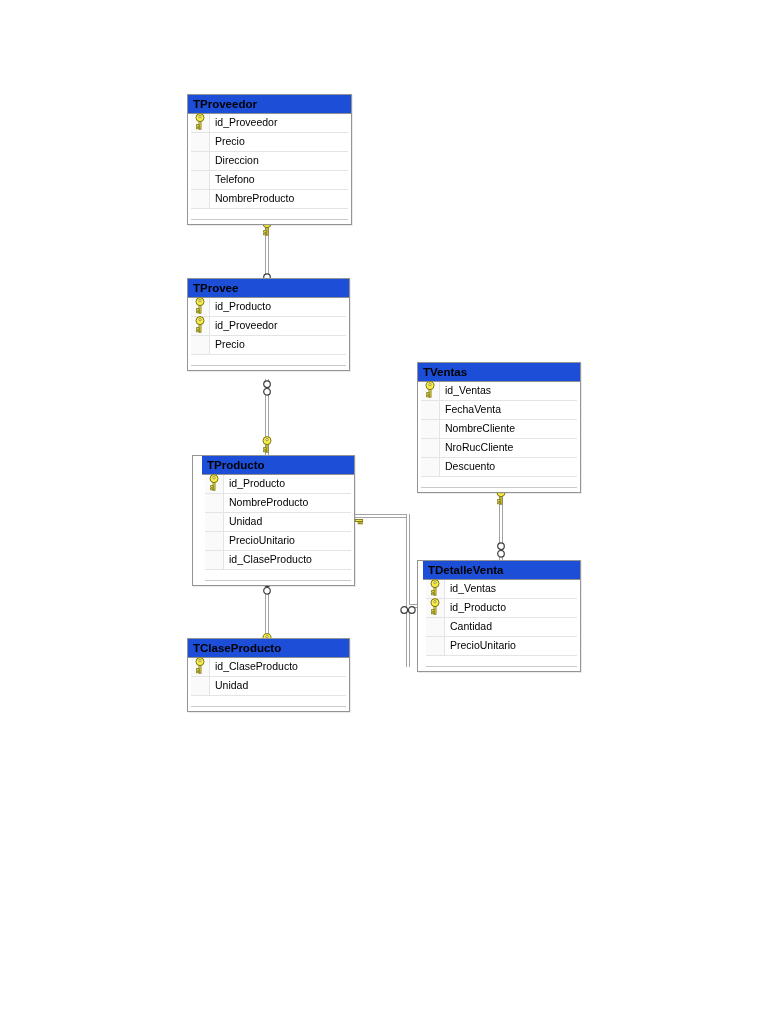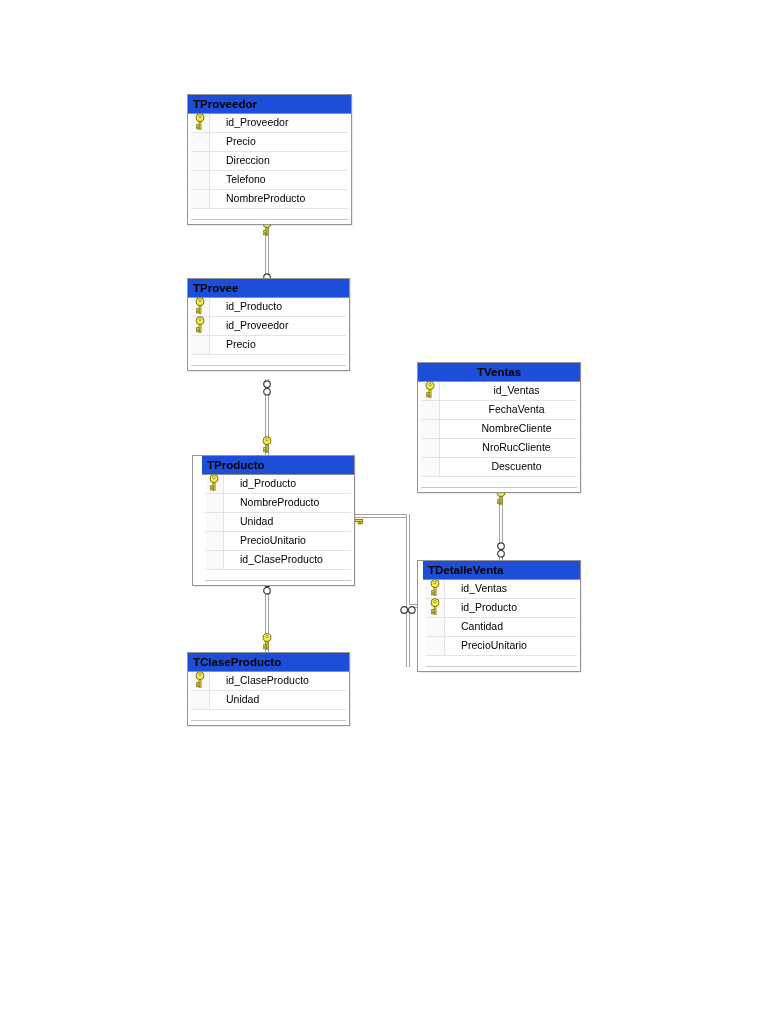--- a/index.html
+++ b/index.html
@@ -22,29 +22,29 @@
     white-space:nowrap;overflow:hidden;
   }
   .row{display:flex;height:18px;border-bottom:1px solid #e4e4e4;background:#fff;}
   .row-empty{height:10px;border-bottom:1px solid #c9c9c9;}
   .cell-icon{
     width:18px;flex:0 0 18px;border-right:1px solid #e4e4e4;
     display:flex;align-items:center;justify-content:center;background:#fbfafa;
   }
   .cell-name{
     flex:1;padding-left:5px;font-size:10.5px;line-height:17px;color:#000;
-    white-space:nowrap;overflow:hidden;margin-left:11px;
+    white-space:nowrap;overflow:hidden;
   }
 
   
   #t-proveedor{left:187px;top:94px;width:165px;}
   #t-provee{left:187px;top:278px;width:163px;}
   #t-producto{left:192px;top:455px;width:163px;padding-left:12px;}
-  #t-claseproducto{left:187px;top:652px;width:163px;}
-  #t-ventas{left:417px;top:362px;width:164px;text-align:center;}
+  #t-claseproducto{left:187px;top:638px;width:163px;}
+  #t-ventas{left:417px;top:362px;width:164px;}
   #t-detalleventa{left:417px;top:560px;width:164px;padding-left:8px;}
 
   
   .vline{
     position:absolute;width:4px;box-sizing:border-box;background:#ffffff;
     border-left:1px solid #a3a3a3;border-right:1px solid #a3a3a3;
   }
   .hline{
     position:absolute;height:4px;box-sizing:border-box;background:#ffffff;
     border-top:1px solid #a3a3a3;border-bottom:1px solid #a3a3a3;

